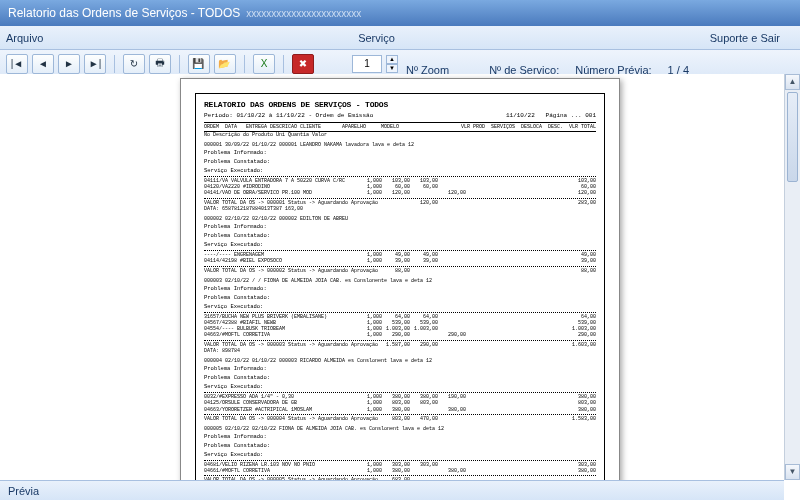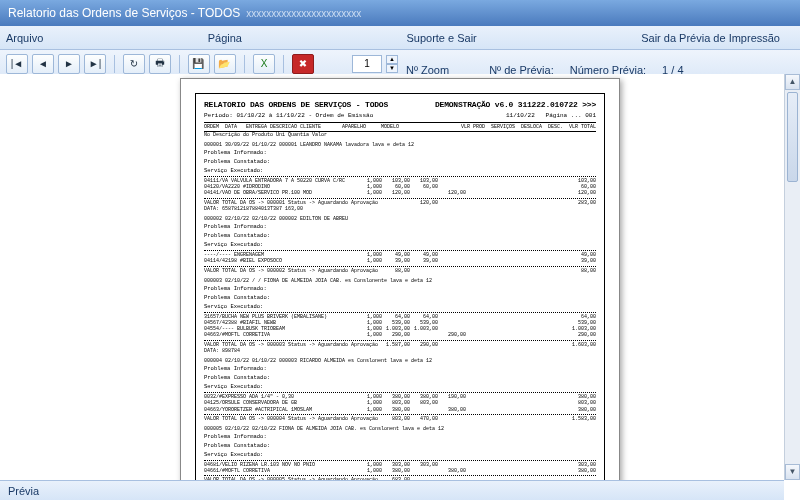--- a/index.html
+++ b/index.html
@@ -50,23 +50,22 @@
 </head>
 <body>
 
 <div class="titlebar">
   <span>Relatorio das Ordens de Serviços - TODOS</span>
   <span class="sub">xxxxxxxxxxxxxxxxxxxxxxx</span>
 </div>
 
 <div class="menubar">
   <span class="mi">Arquivo</span>
-  <span class="mi">Página</span>
+  <span class="mi">Serviço</span>
   <span class="mi">Suporte e Sair</span>
-  <span class="mi">Sair da Prévia de Impressão</span>
 </div>
 
 <div class="toolbar">
   <div class="tbtn">|◄</div>
   <div class="tbtn">◄</div>
   <div class="tbtn">►</div>
   <div class="tbtn">►|</div>
   <div class="sep"></div>
   <div class="tbtn">↻</div>
   <div class="tbtn">🖶</div>
@@ -78,31 +77,30 @@
   <div class="sep"></div>
   <div class="tbtn red">✖</div>
   <div style="width:30px"></div>
   <input class="zoomnum" value="1" style="">
   <div class="spin">
       <div>▲</div>
       <div>▼</div>
     </div>
   <span class="zlabel">Nº Zoom</span>
   <span style="width:20px"></span>
-  <span class="zlabel">Nº de Prévia:</span>
+  <span class="zlabel">Nº de Serviço:</span>
   <span class="zlabel">Número Prévia:</span>
   <span class="zlabel">1 / 4</span>
 </div>
 
 <div class="viewport">
   <div class="page">
     <div class="pinner">
       <div class="titleline">
         <span>RELATORIO DAS ORDENS DE SERVIÇOS - TODOS</span>
-        <span>DEMONSTRAÇÃO v6.0 311222.010722 &gt;&gt;&gt;</span>
       </div>
       <div class="periodline">
         <span>Periodo: 01/10/22 à 11/10/22 - Ordem de Emissão</span>
         <span><span>11/10/22</span>&nbsp;&nbsp;&nbsp;<span>Página ... 001</span></span>
       </div>
       <div class="hdrrow">
         <span>ORDEM  DATA   ENTREGA DESCRICAO CLIENTE       APARELHO     MODELO</span>
         <span>VLR PROD  SERVIÇOS  DESLOCA  DESC.  VLR TOTAL</span>
       </div>
       <div style="font-size:5px">No Descrição do Produto                Uni Quantia    Valor</div>

